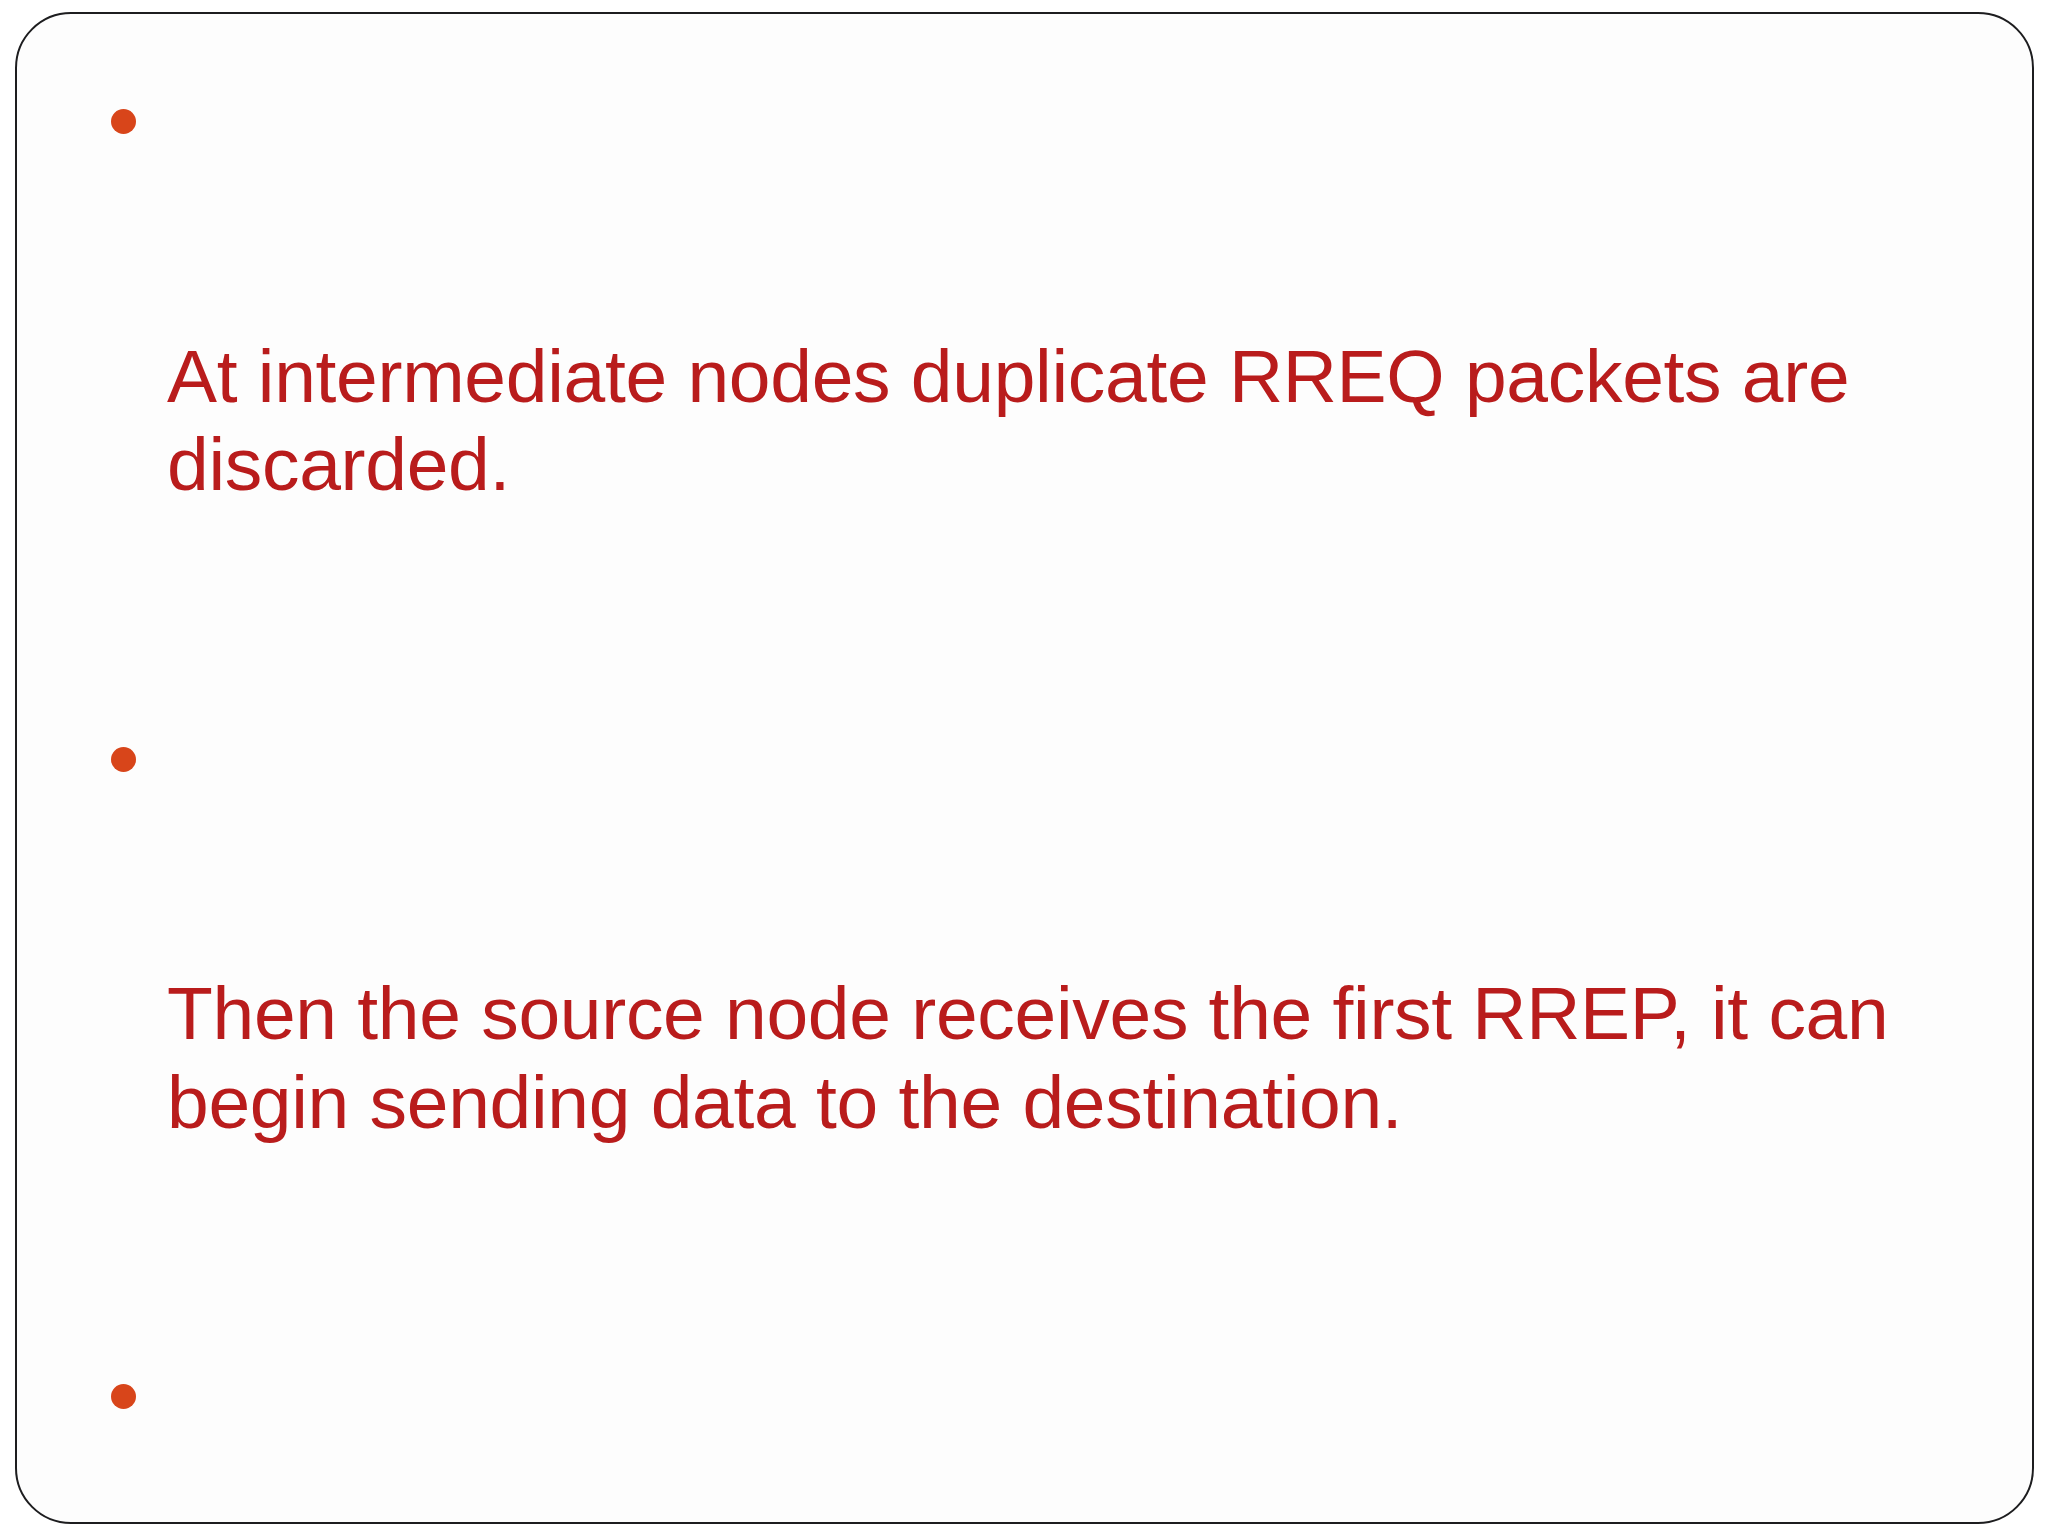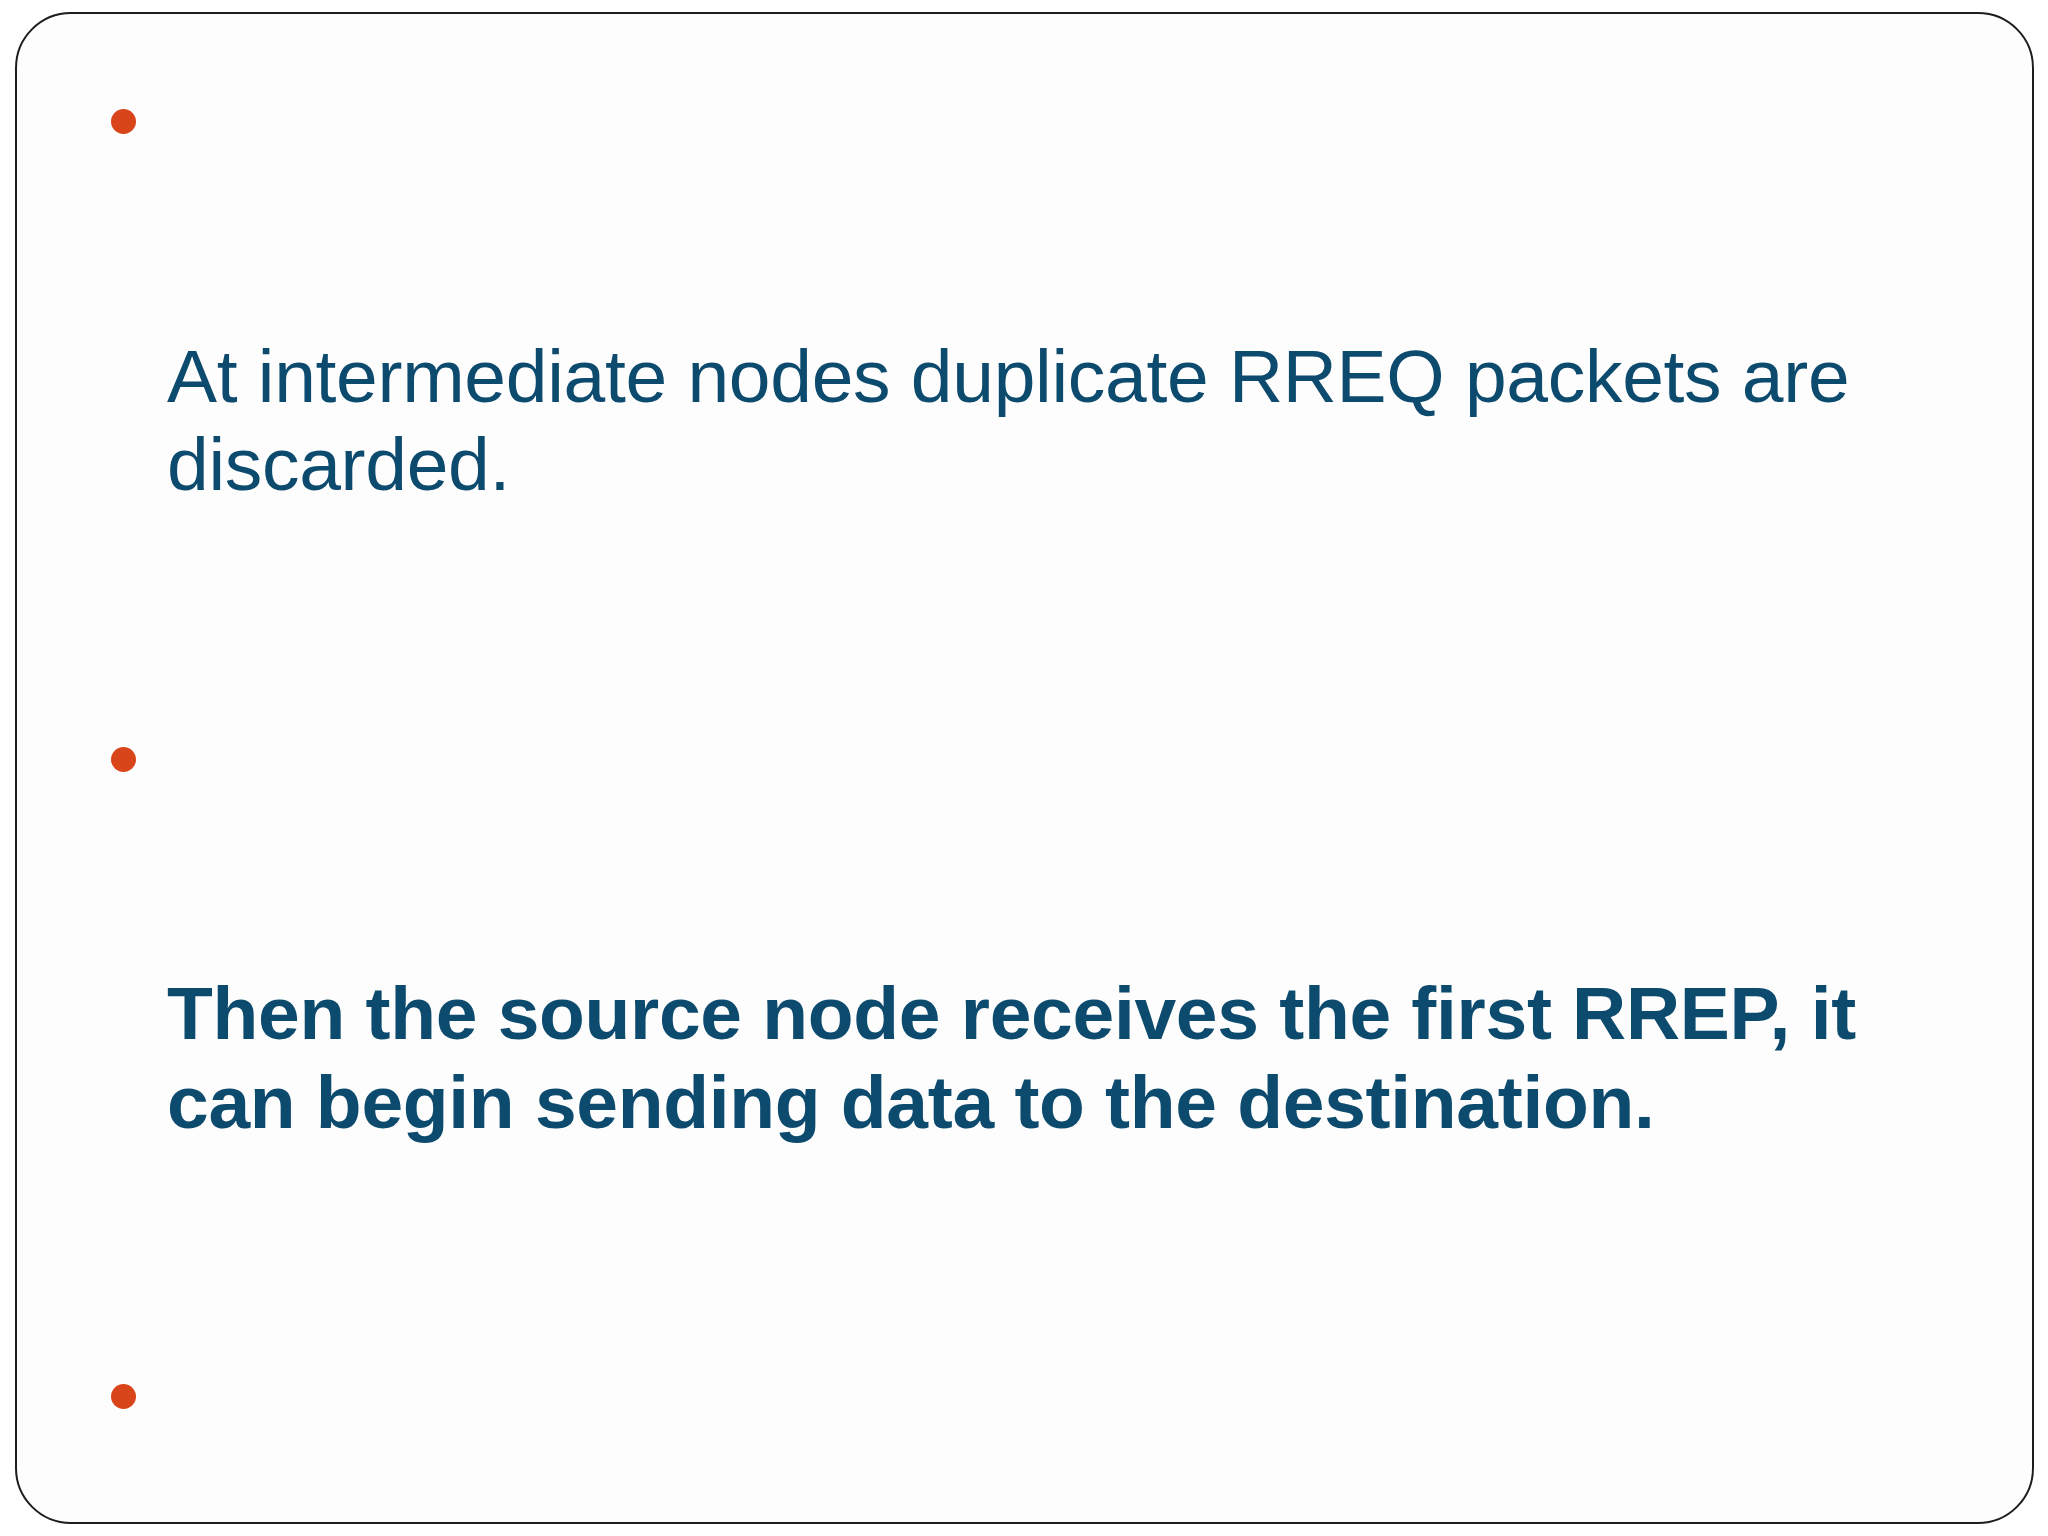--- a/index.html
+++ b/index.html
@@ -50,21 +50,21 @@
     margin: 0;
     padding: 0;
   }
 
   li.bullet-item {
     position: relative;
     padding-left: 72px;
     margin: 0 0 14px 0;
     font-size: 75px;
     line-height: 1.18;
-    color: #0c4a6e;
+    color: #b91c1c;
     font-family: "Liberation Sans Narrow", "Liberation Sans", "DejaVu Sans Condensed", sans-serif;
     font-stretch: condensed;
     letter-spacing: -0.3px;
     white-space: pre-wrap;
   }
 
   li.bullet-item .bullet-marker {
     position: absolute;
     left: 16px;
     top: 43px;
@@ -74,21 +74,21 @@
     background: #d8451a;
     display: block;
   }
 
   li.bullet-item .bullet-text {
     display: block;
   }
 
   
   li.bullet-item:nth-child(1) { margin-bottom: 18px; }
-  li.bullet-item:nth-child(2) { margin-bottom: 18px; font-weight: bold; }
+  li.bullet-item:nth-child(2) { margin-bottom: 18px; }
   li.bullet-item:nth-child(3) { margin-bottom: 18px; }
   li.bullet-item:nth-child(4) { margin-bottom: 18px; }
   li.bullet-item:nth-child(5) { margin-bottom: 0; }
 </style>
 </head>
 <body>
 
 <div class="slide-canvas">
   <div class="slide-frame" style="border-color: rgb(29, 29, 31); background: rgb(253, 253, 253); border-radius: 56px;">
     <div class="content-body">

